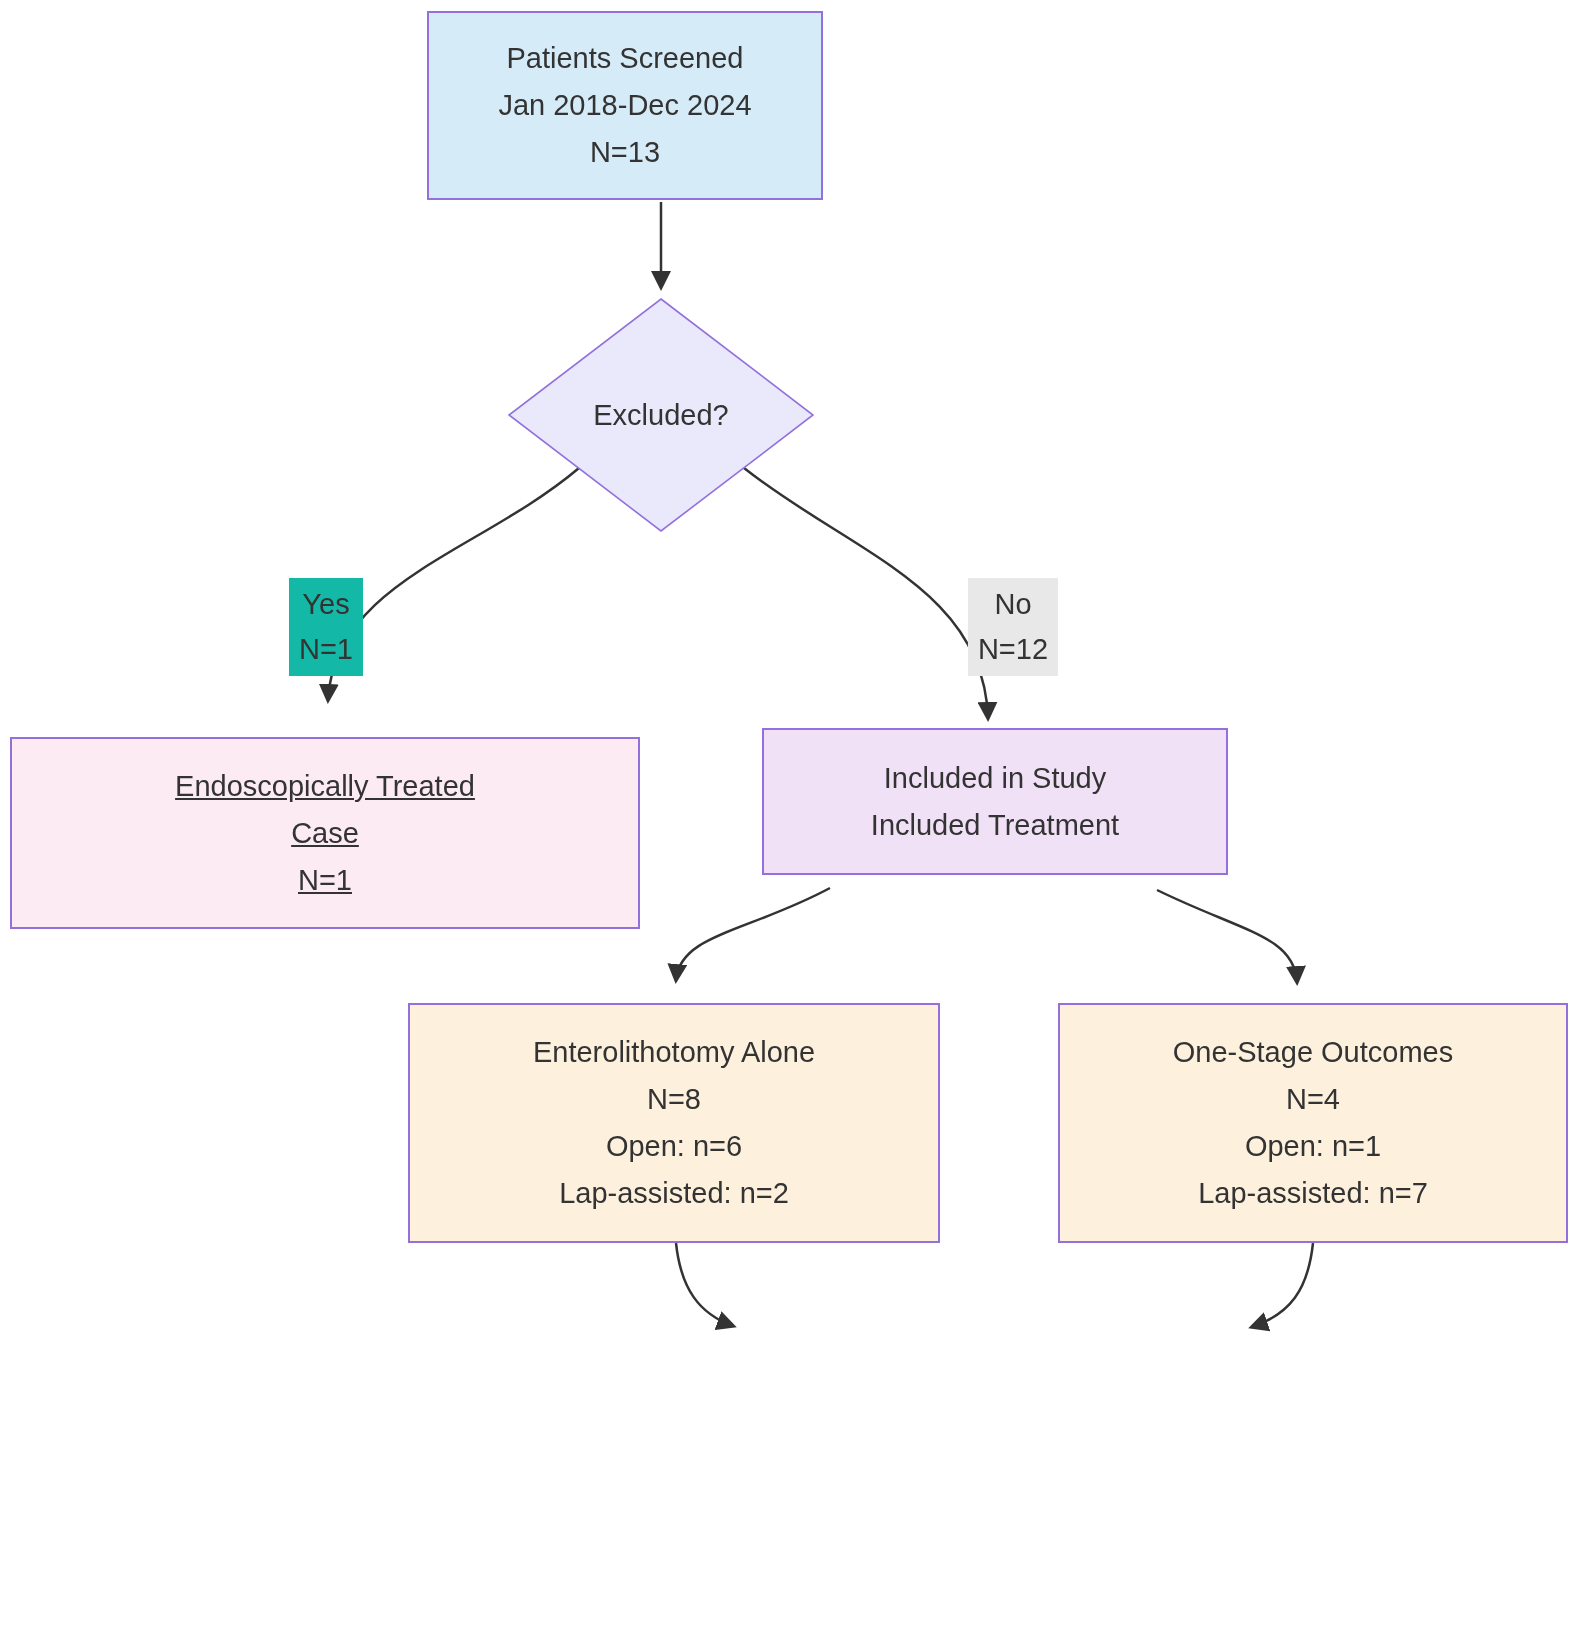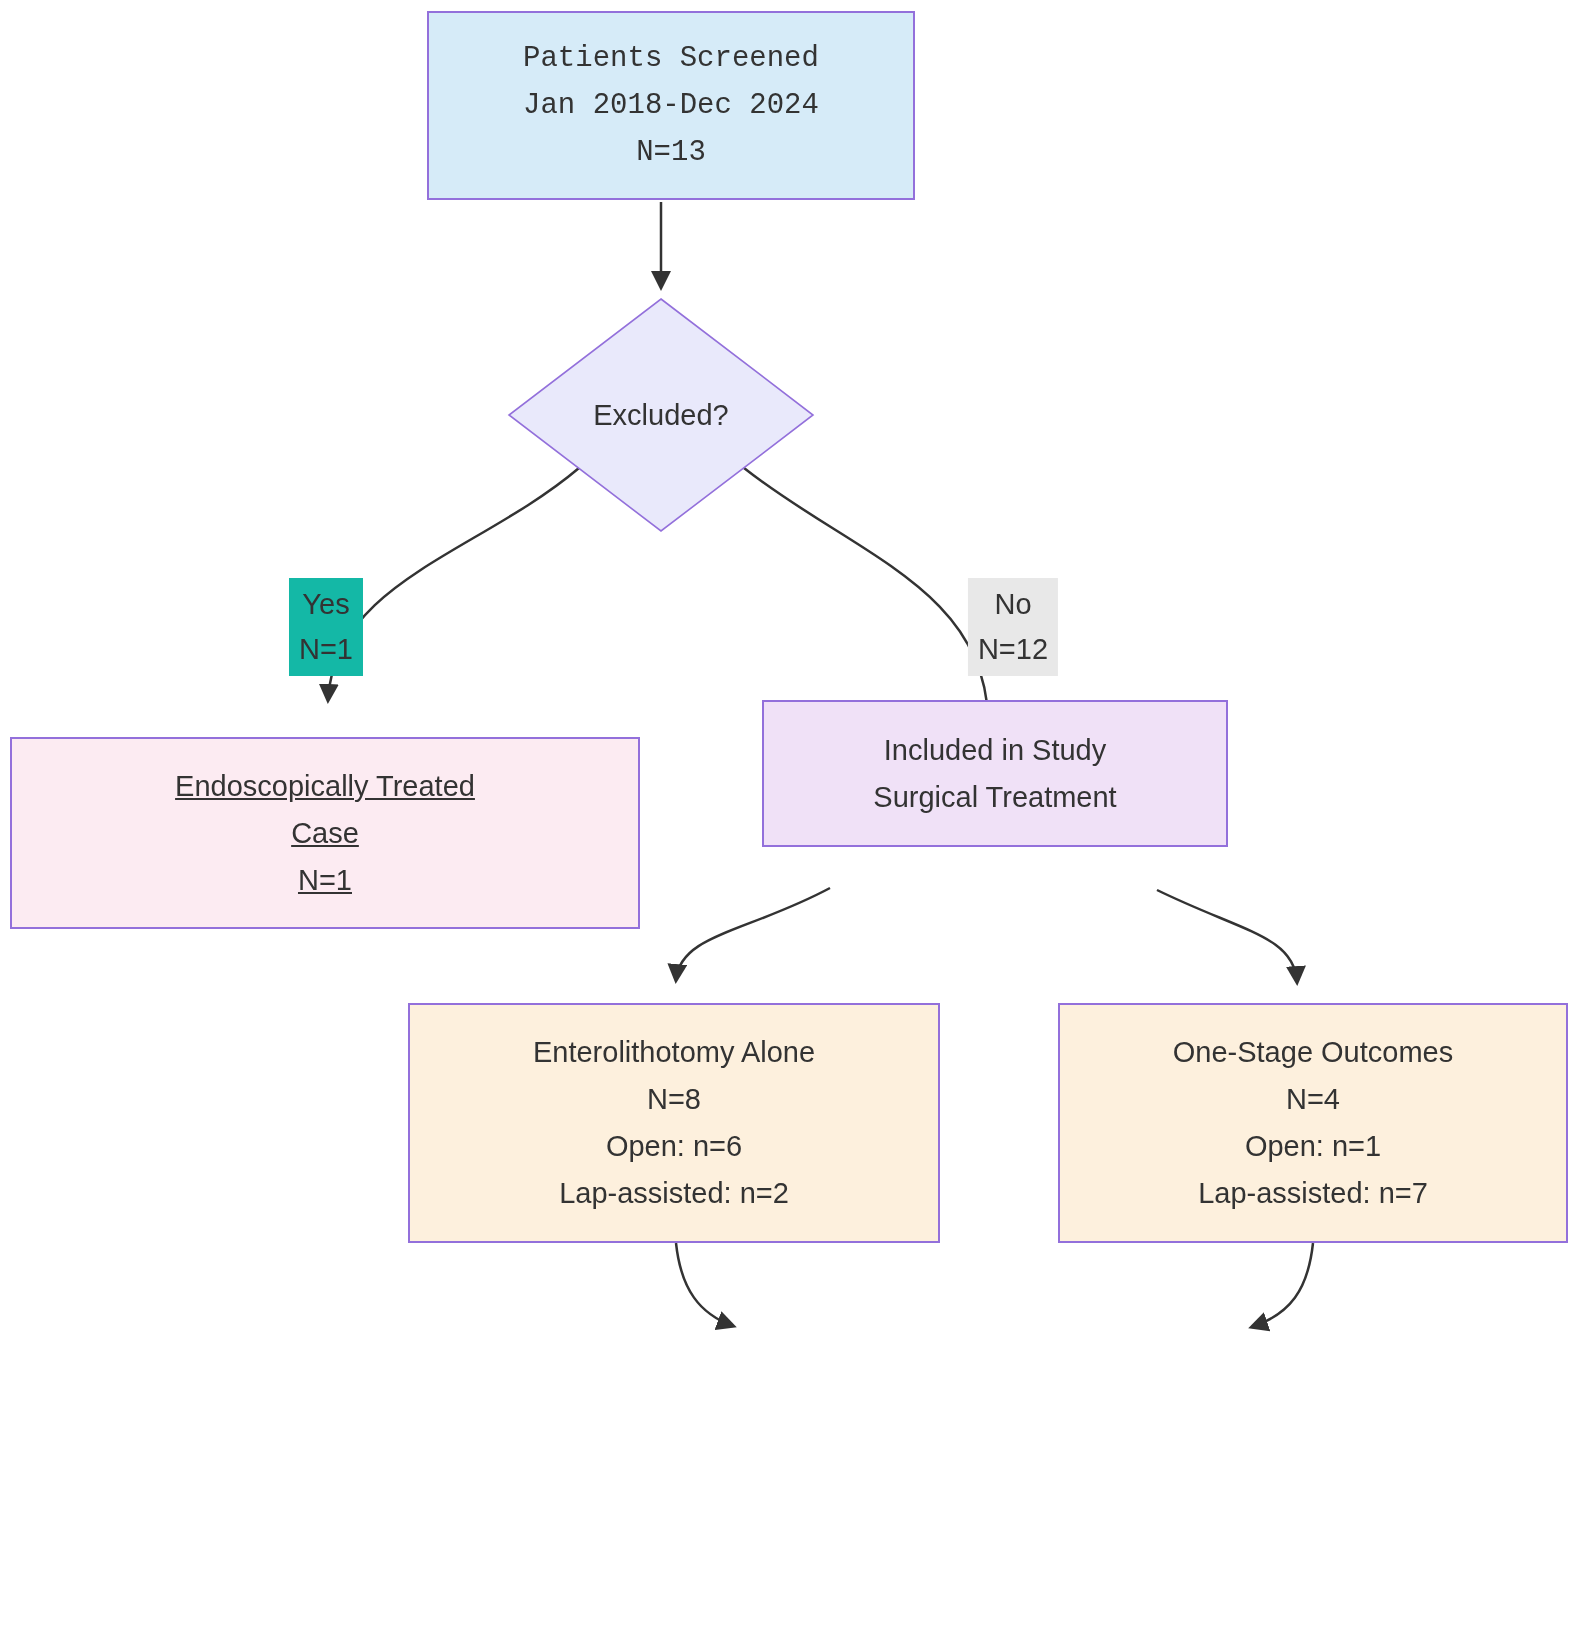--- a/index.html
+++ b/index.html
@@ -90,21 +90,21 @@
 
     <path class="edge" d="M1157,890 C1243,932 1294,936 1297,982" marker-end="url(#arrow)"></path>
 
     <path class="edge" d="M676,1243 C681,1290 700,1314 733,1326" marker-end="url(#arrow)"></path>
 
     <path class="edge" d="M1313,1243 C1308,1290 1290,1314 1252,1327" marker-end="url(#arrow)"></path>
 
     <polygon class="diamond-shape" points="661,299 813,415 661,531 509,415" fill="#e9e9fb"></polygon>
   </svg>
 
-  <div class="node" style="left: 427px; top: 11px; width: 488px; height: 189px; background-color: rgb(214, 235, 248); font-family: Liberation Mono, monospace;">
+  <div class="node" style="left: 427px; top: 11px; width: 396px; height: 189px; background-color: rgb(214, 235, 248);">
     <div class="line">Patients Screened</div>
     <div class="line">Jan 2018-Dec 2024</div>
     <div class="line">N=13</div>
   </div>
 
   <div class="diamond-label" style="left:509px; top:299px; width:304px; height:232px;">
     <div class="line">Excluded?</div>
   </div>
 
   <div class="edge-label" style="left: 326px; top: 578px; background-color: #14b8a6;">
@@ -116,23 +116,23 @@
     <div class="line">No</div>
     <div class="line">N=12</div>
   </div>
 
   <div class="node" style="left: 10px; top: 737px; width: 630px; height: 192px; background-color: rgb(252, 235, 242); text-decoration: underline;">
     <div class="line">Endoscopically Treated</div>
     <div class="line">Case</div>
     <div class="line">N=1</div>
   </div>
 
-  <div class="node" style="left: 762px; top: 700px; width: 466px; height: 147px; background-color: rgb(240, 225, 247);">
+  <div class="node" style="left: 762px; top: 728px; width: 466px; height: 147px; background-color: rgb(240, 225, 247);">
     <div class="line">Included in Study</div>
-    <div class="line">Surgical Treatment</div>
+    <div class="line">Included Treatment</div>
   </div>
 
   <div class="node" style="left: 408px; top: 1003px; width: 532px; height: 240px; background-color: rgb(253, 240, 221);">
     <div class="line">Enterolithotomy Alone</div>
     <div class="line">N=8</div>
     <div class="line">Open: n=6</div>
     <div class="line">Lap-assisted: n=2</div>
   </div>
 
   <div class="node" style="left: 1058px; top: 1003px; width: 510px; height: 240px; background-color: rgb(253, 240, 221);">

